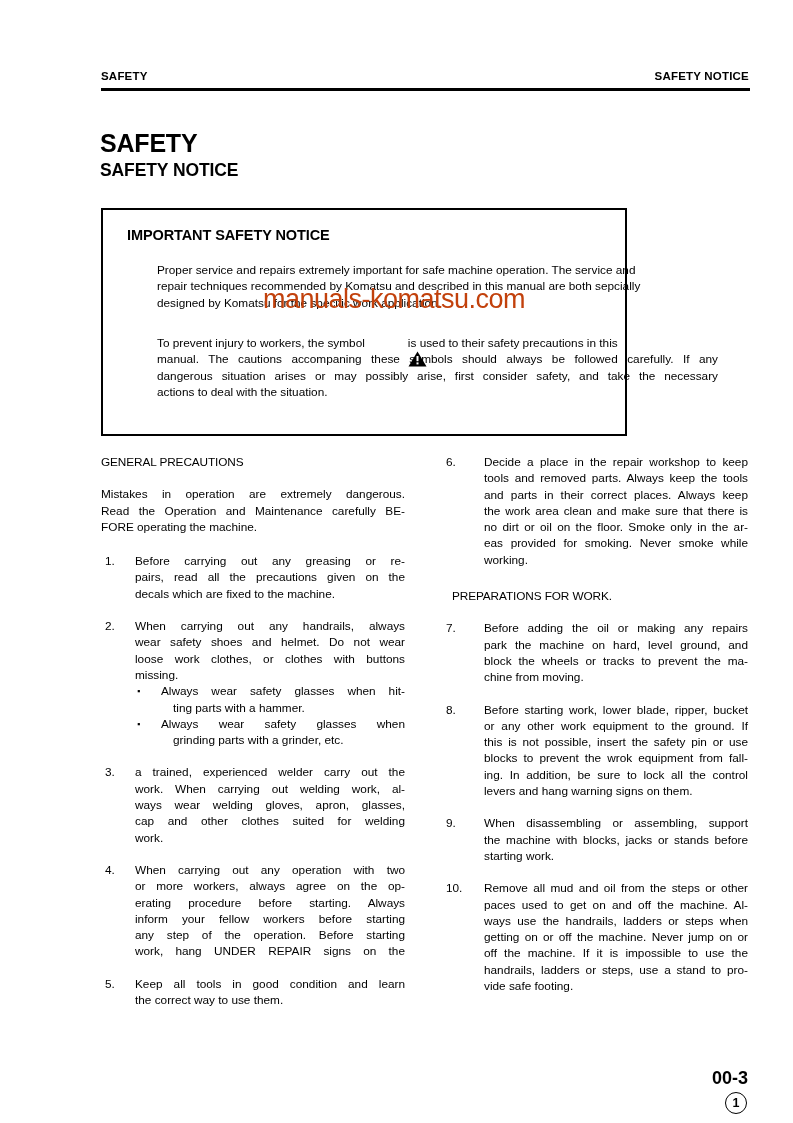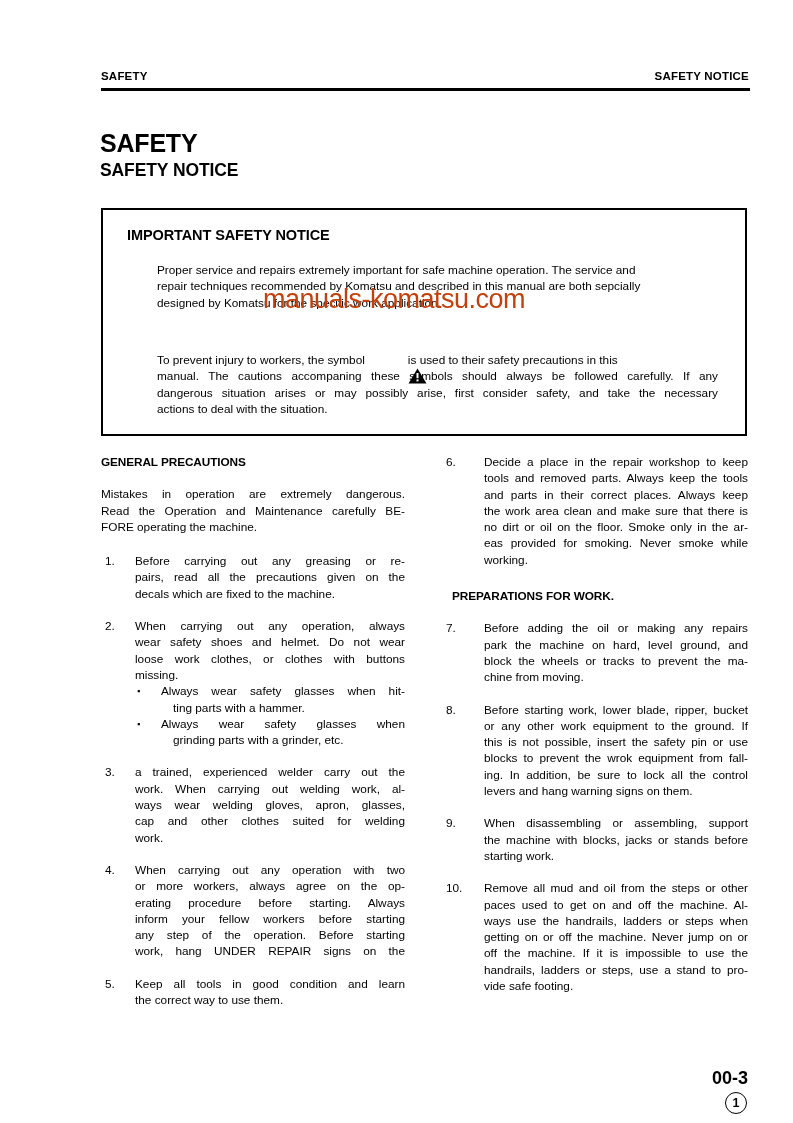--- a/index.html
+++ b/index.html
@@ -61,21 +61,21 @@
     font-size: 17.5px;
     font-weight: bold;
     letter-spacing: -0.1px;
   }
 
   
   .notice-box {
     position: absolute;
     left: 101px;
     top: 192px;
-    width: 646px;
+    width: 526px;
     height: 228px;
     border: 2px solid #000;
     box-sizing: border-box;
   }
   .notice-heading {
     position: absolute;
     left: 24px;
     top: 17px;
     font-size: 14.5px;
     font-weight: bold;
@@ -104,21 +104,20 @@
     text-align: justify;
     text-align-last: justify;
   }
   .notice-p2 .ll {
     display: block;
   }
   .sym-line {
     display: flex;
     align-items: flex-start;
     white-space: pre;
-    margin-top: 17px;
   }
   .sym-line .grow { flex: 0 0 auto; }
   .warn-tri {
     display: inline-block;
     width: 19px;
     height: 16px;
     margin: 0 14px 0 10px;
     position: relative;
     vertical-align: -3px;
   }
@@ -129,21 +128,21 @@
     top: 438px;
     width: 304px;
     font-size: 11.8px;
     line-height: 16.3px;
   }
   .col-left  { left: 101px; }
   .col-right { left: 444px; }
 
   .sec-head {
     font-size: 11.8px;
-    font-weight: bold;
+    font-weight: normal;
     letter-spacing: -0.1px;
     margin: 0 0 16px 0;
   }
   .sec-head.spaced { margin-top: 20px; margin-left: 8px; }
 
   .lead {
     margin: 0 0 18px 0;
     text-align: justify;
   }
   .lead .jl { display:block; text-align: justify; text-align-last: justify;}
@@ -285,21 +284,21 @@
       <div class="body">
         <span class="jl">Before carrying out any greasing or re-</span>
         <span class="jl">pairs, read all the precautions given on the</span>
         <span class="ll">decals which are fixed to the machine.</span>
       </div>
     </div>
 
     <div class="num-item">
       <div class="num">2.</div>
       <div class="body">
-        <span class="jl">When carrying out any operation, always</span>
+        <span class="jl">When carrying out any handrails, always</span>
         <span class="jl">wear safety shoes and helmet. Do not wear</span>
         <span class="jl">loose work clothes, or clothes with buttons</span>
         <span class="ll">missing.</span>
 
         <div class="sub-list">
           <div class="sub-item">
             <div class="bullet">▪</div>
             <div class="sbody">
               <span class="jl">Always wear safety glasses when hit-</span>
               <span class="ll">ting parts with a hammer.</span>

